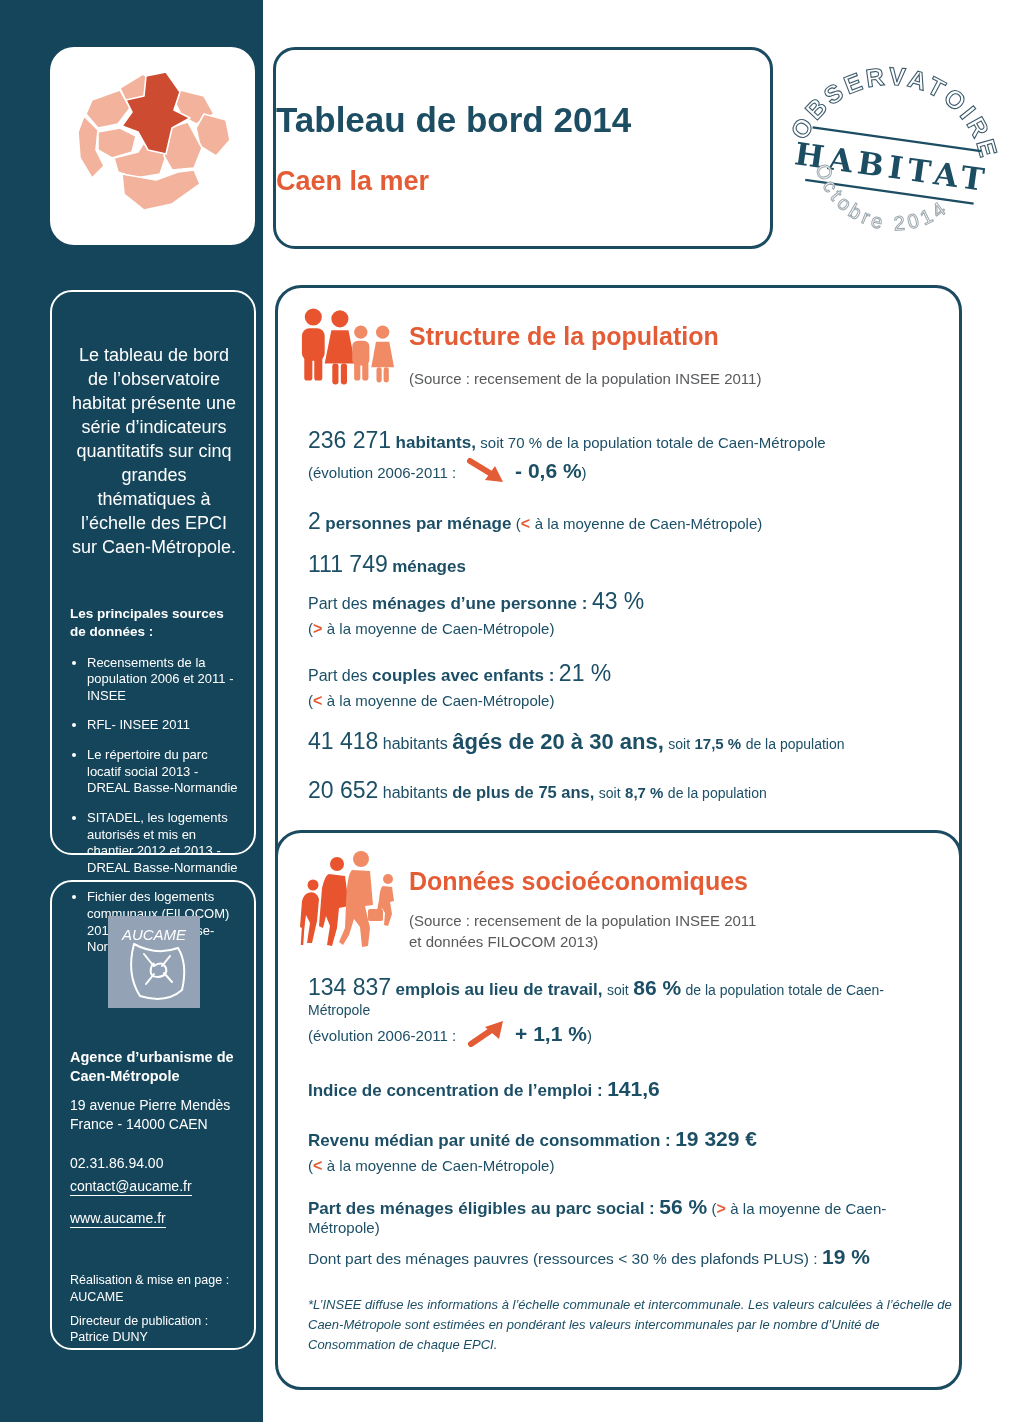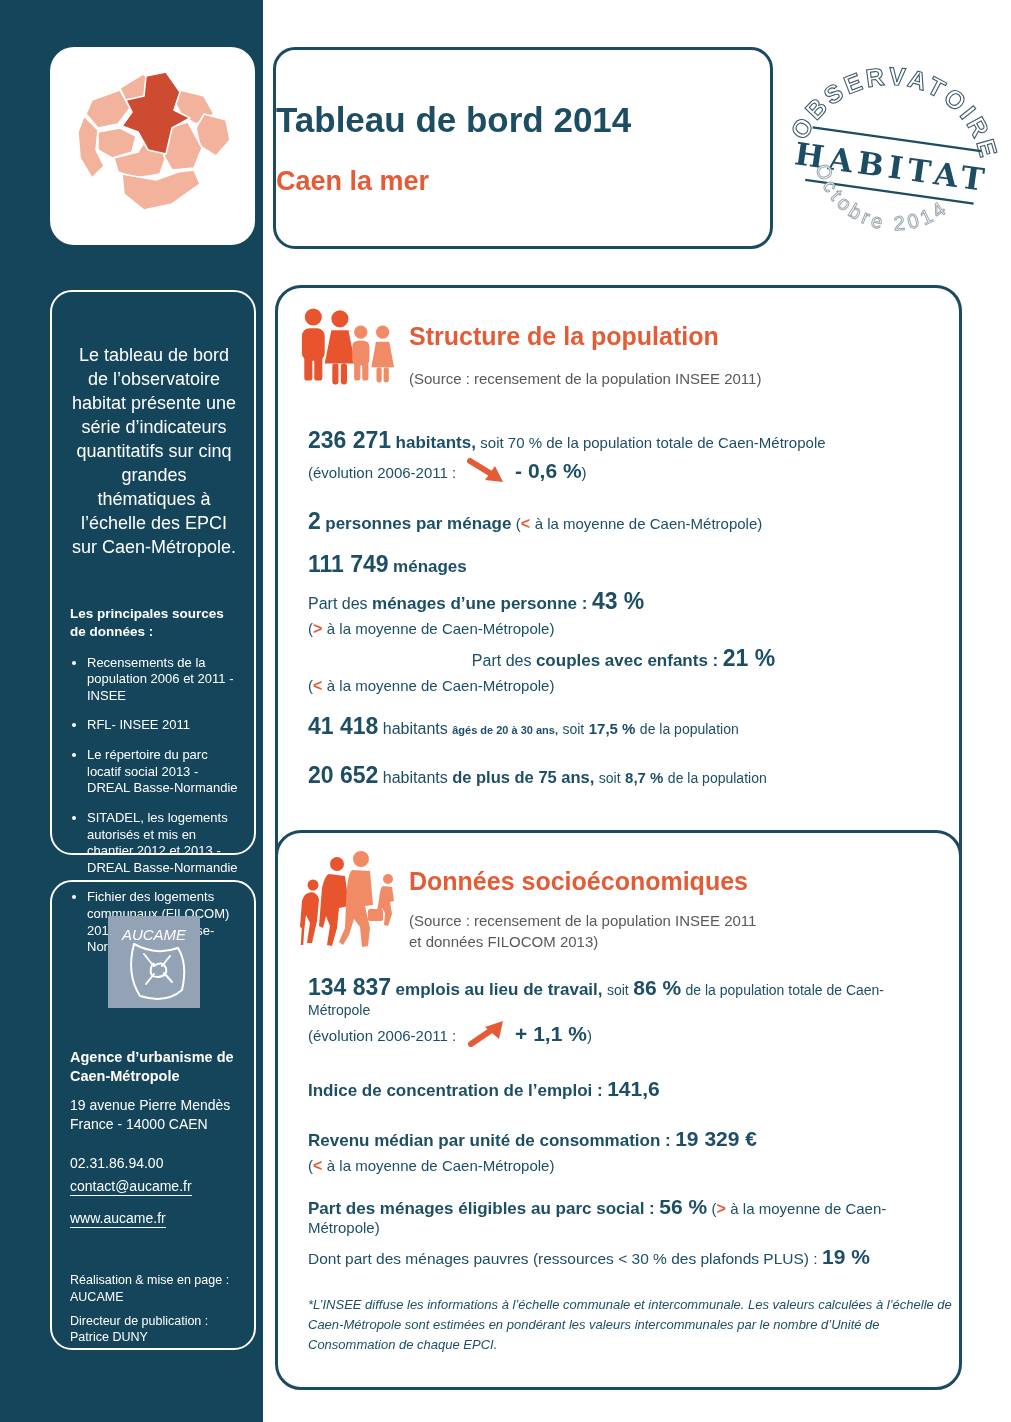--- a/index.html
+++ b/index.html
@@ -43,21 +43,21 @@
   .main-box{position:absolute;left:275px;width:687px;background:#fff;border:3px solid #1B4B61;border-radius:26px;box-sizing:border-box;}
   .main-box1{top:285px;height:667px;}
   .main-box2{top:830px;height:560px;}
   .mb-header{display:flex;padding:18px 0 0 22px;}
   .mb-header .ht{margin-left:14px;}
   .mb-title{font-size:25px;font-weight:bold;color:#E45C35;margin-top:16px;}
   .mb-source{font-size:15px;color:#58595B;margin-top:17px;line-height:1.4;}
   .mb-body{padding:0 20px 0 30px;}
 
   .stat{color:#1C4F66;}
-  .v-big{font-size:23px;font-weight:bold;}
+  .v-big{font-size:23px;font-weight:normal;}
   .l-bold{font-size:17px;font-weight:bold;}
   .l-reg{font-size:15px;}
   .l-sm{font-size:14px;}
   .pct-b{font-size:15px;font-weight:bold;}
   .pct-big{font-size:21px;font-weight:bold;}
   .cmp{font-size:15px;}
   .cmp-sym{color:#E45C35;font-weight:bold;font-size:16px;}
   .evo{font-size:15px;}
   .evo-val{font-size:21px;font-weight:bold;}
   .arrow-svg{vertical-align:-6px;margin:0 6px;}
@@ -200,33 +200,33 @@
     </p>
     <p style="margin-top:10px;">
       <span class="l-reg" style="font-size:16px;">Part des</span>
       <span class="l-bold">ménages d’une personne :</span>
       <span class="v-big">43 %</span>
     </p>
     <p style="margin-top:5px;">
       <span class="cmp">(</span><span class="cmp-sym">&gt;</span>
       <span class="cmp">à la moyenne de Caen-Métropole)</span>
     </p>
-    <p style="margin-top:7px;text-align:center;">
+    <p style="margin-top:22px;">
       <span class="l-reg" style="font-size:16px;">Part des</span>
       <span class="l-bold">couples avec enfants :</span>
       <span class="v-big">21 %</span>
     </p>
     <p style="margin-top:5px;">
       <span class="cmp">(</span><span class="cmp-sym">&lt;</span>
       <span class="cmp">à la moyenne de Caen-Métropole)</span>
     </p>
     <p style="margin-top:18px;">
       <span class="v-big">41 418</span>
       <span class="l-reg" style="font-size:16px;">habitants</span>
-      <span class="l-bold" style="font-size:11px;margin-top:32px;">âgés de 20 à 30 ans,</span>
+      <span class="l-bold" style="font-size:22px;margin-top:32px;">âgés de 20 à 30 ans,</span>
       <span class="l-sm">soit</span>
       <span class="pct-b">17,5 %</span>
       <span class="l-sm">de la population</span>
     </p>
     <p style="margin-top:22px;">
       <span class="v-big">20 652</span>
       <span class="l-reg" style="font-size:16px;">habitants</span>
       <span class="l-bold" style="font-size:16.5px;">de plus de 75 ans,</span>
       <span class="l-sm">soit</span>
       <span class="pct-b">8,7 %</span>

